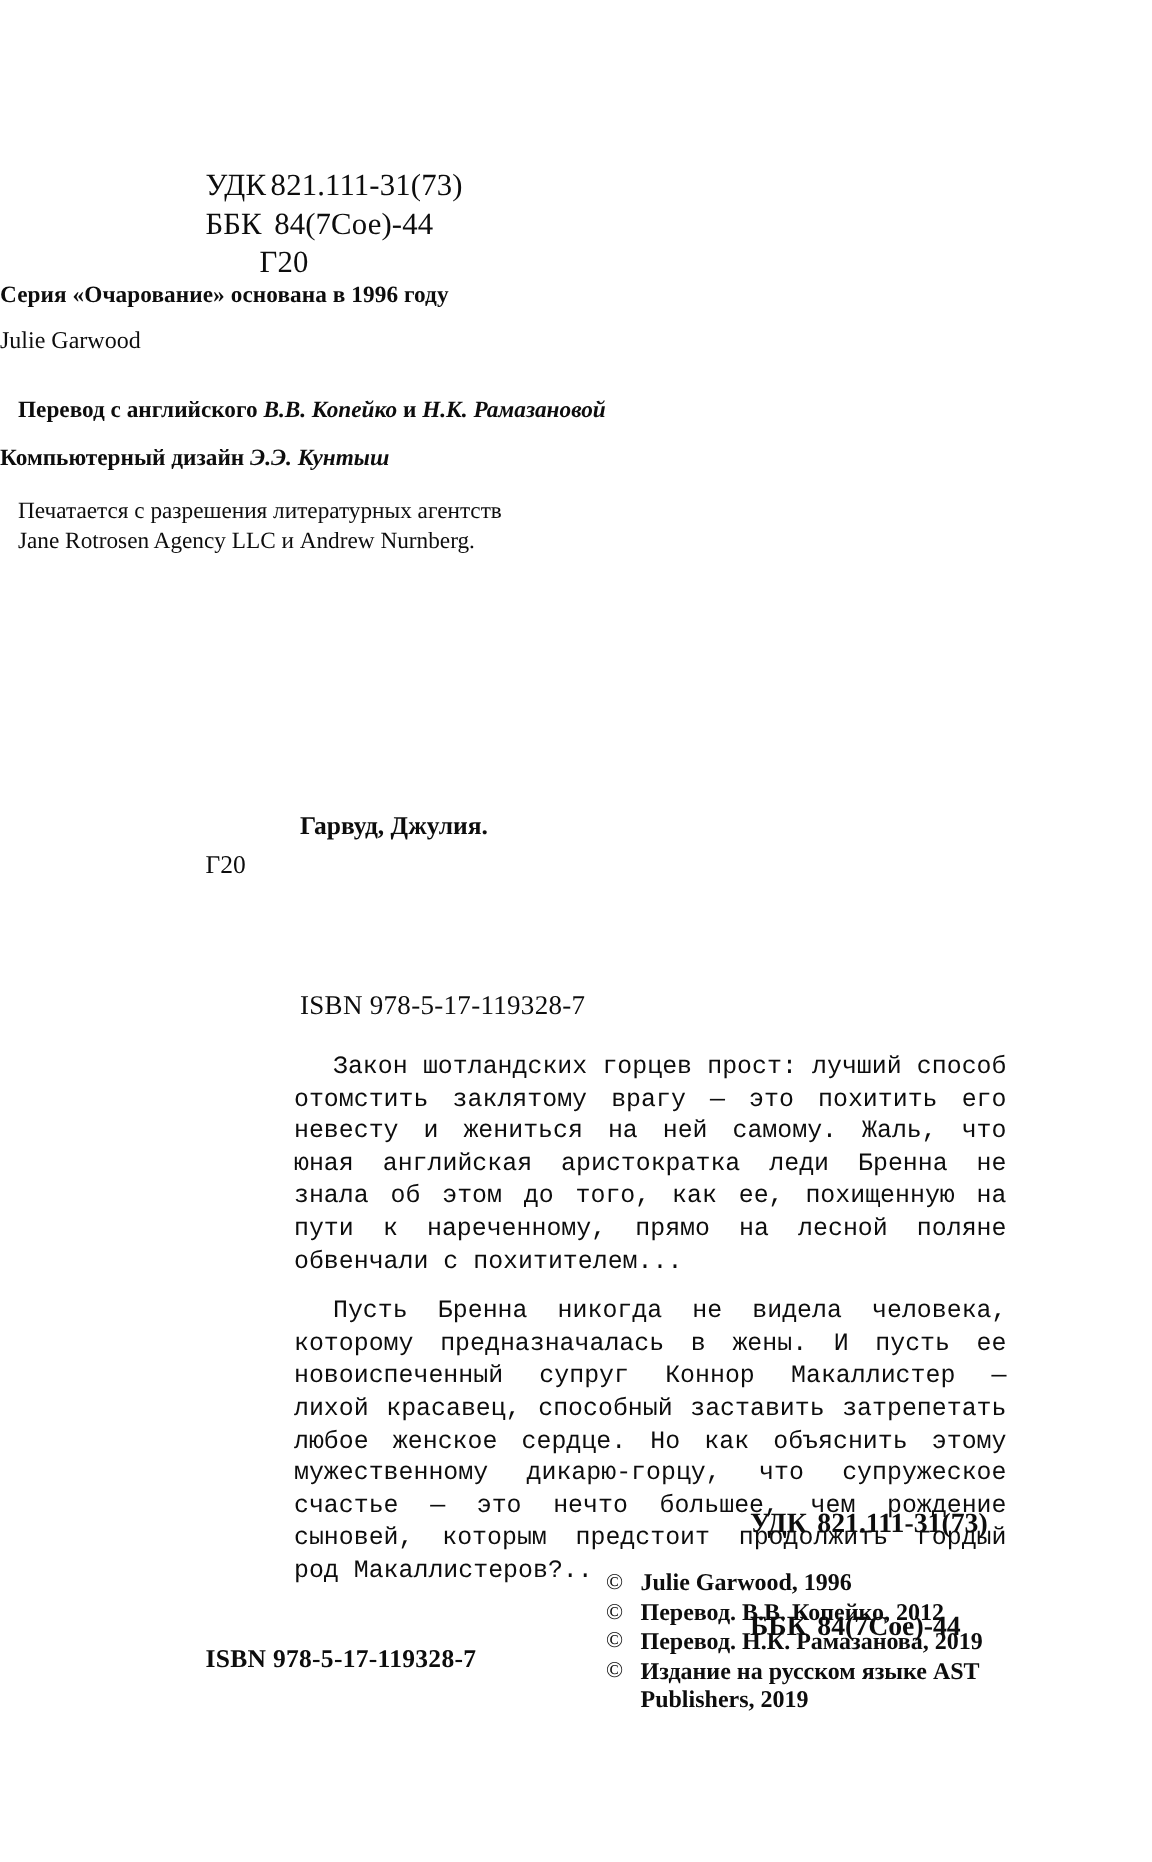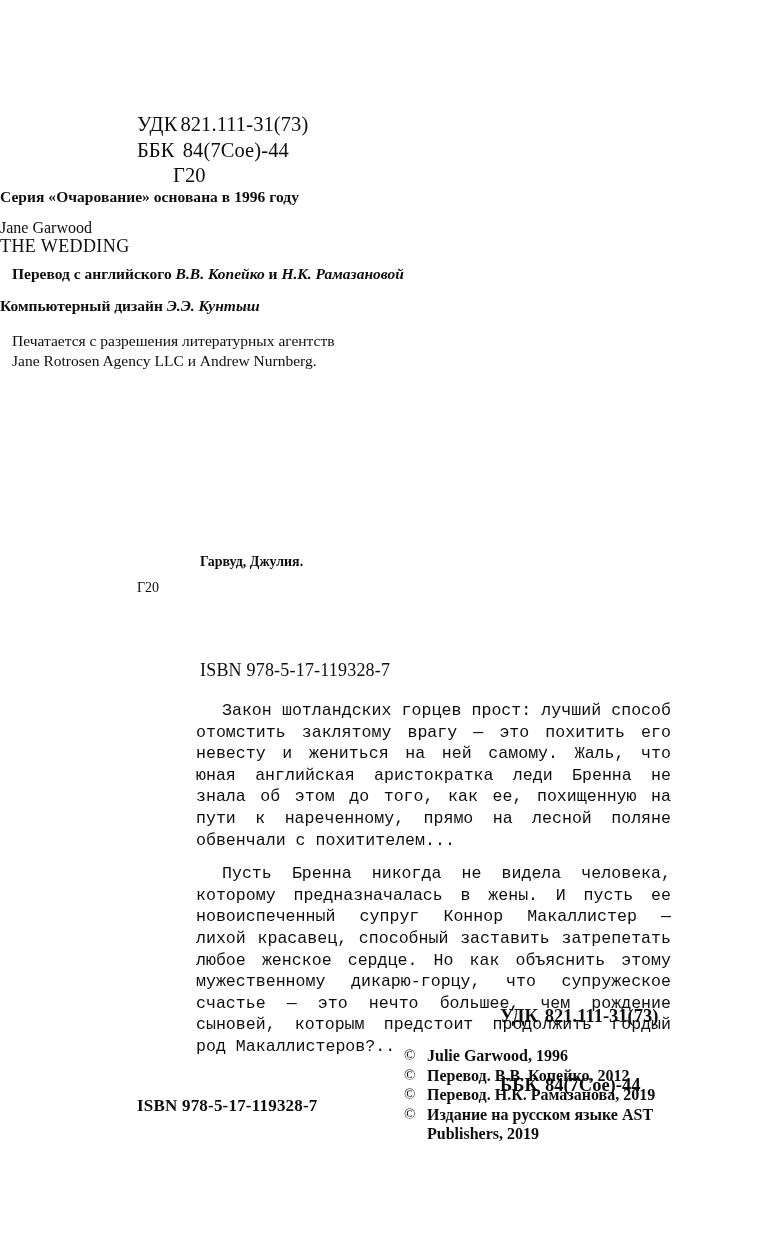--- a/index.html
+++ b/index.html
@@ -86,23 +86,23 @@
     left: 12px; top: 331px;
     width: 768px;
     font-size: 15.5px;
     line-height: 20px;
   }
 
   
   .biblio {
     position: absolute;
     left: 137px;
-    top: 549px;
+    top: 538px;
     width: 550px;
-    font-size: 14px;
+    font-size: 17px;
     line-height: 25.5px;
   }
   .biblio-author {
     font-weight: bold;
     padding-left: 63px;
   }
   .biblio-body {
     position: relative;
     padding-left: 63px;
     text-align: justify;
@@ -200,22 +200,21 @@
 
 <div class="page">
 
   <div class="class-block">
     <div class="class-line"><span class="lbl">УДК</span><span>821.111-31(73)</span></div>
     <div class="class-line"><span class="lbl">ББК</span> <span>84(7Сое)-44</span></div>
     <div class="class-line class-code-indent">Г20</div>
   </div>
 
   <div class="series-line">Серия «Очарование» основана в 1996 году</div>
-  <div class="orig-author">Jane Garwood</div>
-  <div class="orig-title">THE WEDDING</div>
+  <div class="orig-author">Julie Garwood</div>
 
   <div class="translators"><span>Перевод с английского </span><em>В.В. Копейко</em><span> и </span><em>Н.К. Рамазановой</em></div>
 
   <div class="designer"><span>Компьютерный дизайн </span><em>Э.Э. Кунтыш</em></div>
 
   <div class="permission">
     <div>Печатается с разрешения  литературных агентств</div>
     <div>Jane Rotrosen Agency LLC и Andrew Nurnberg.</div>
   </div>
 

